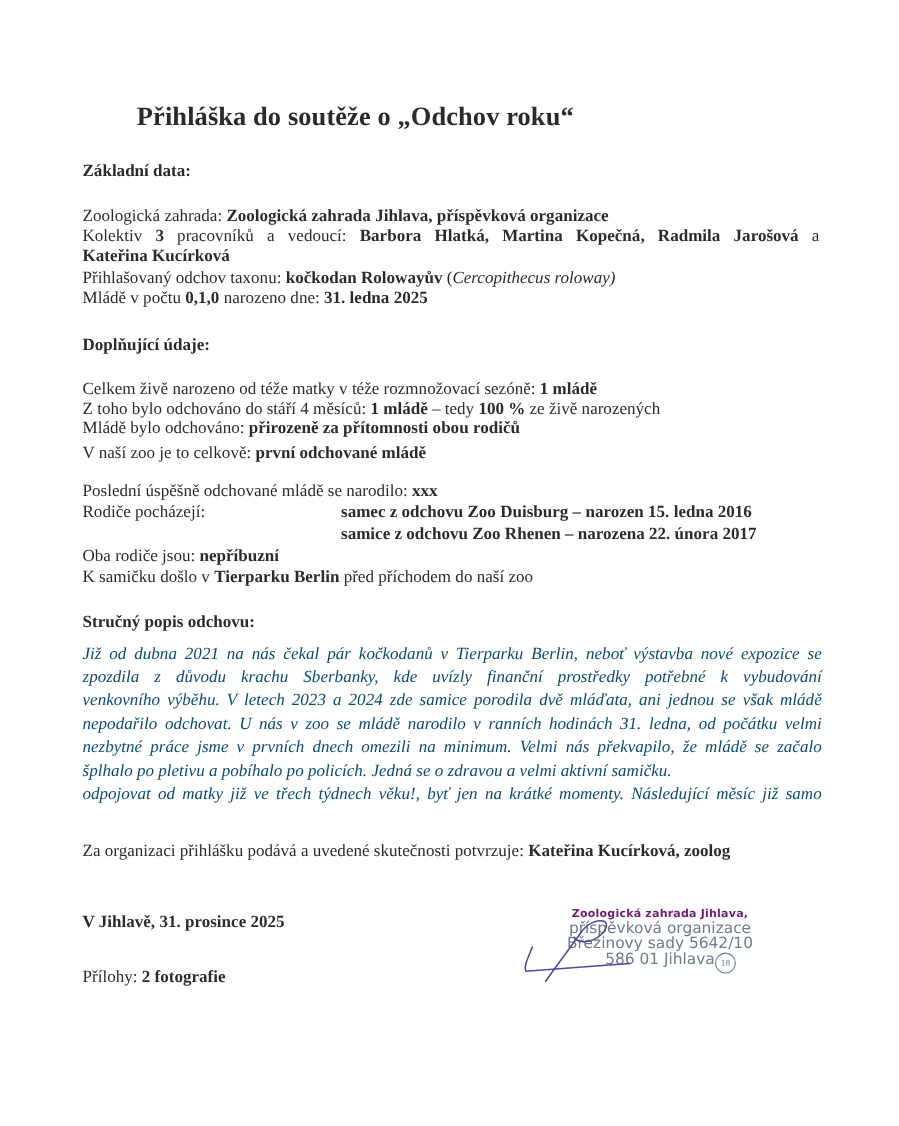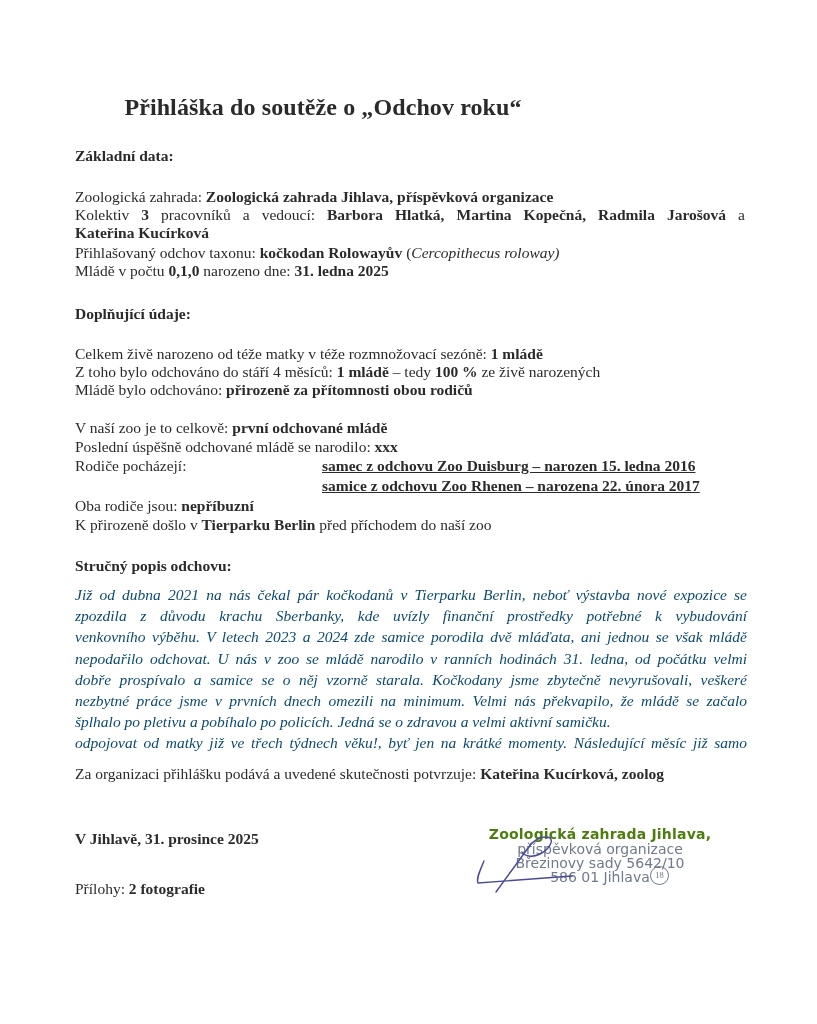--- a/index.html
+++ b/index.html
@@ -5,28 +5,28 @@
   html, body { margin: 0; padding: 0; background: #ffffff; }
   body { width: 817px; height: 1024px; position: relative; overflow: hidden;
          font-family: "Liberation Serif", "DejaVu Serif", serif; color: #2b2b2b; }
   .page { position: absolute; left: 0; top: 0; width: 817px; height: 1024px; }
   .title { position: absolute; left: 0; width: 646px; top: 94px; text-align: center;
            font-weight: bold; font-size: 24px; letter-spacing: 0.1px; color: #2a2a2a; }
   .h { position: absolute; left: 75px; font-weight: bold; font-size: 15.5px; color: #2a2a2a; }
   .line { position: absolute; left: 75px; font-size: 15.5px; white-space: nowrap; line-height: 18px; }
   .line b { font-weight: bold; }
   .justify { width: 670px; display: flex; justify-content: space-between; white-space: nowrap; }
-  .indent { left: 322px; text-decoration: underline; }
+  .indent { left: 310px; }
   .para { position: absolute; left: 75px; width: 672px; top: 584px; font-style: italic;
           font-size: 15.5px; line-height: 21.2px; text-align: justify; color: #0c4a6e; }
   .para span.l { display: block; text-align: justify; text-align-last: justify; }
   .para span.last { text-align-last: left; }
   .stamp { position: absolute; left: 470px; top: 826px; width: 260px; font-family: "DejaVu Sans", "Liberation Sans", sans-serif;
            color: #7f8a9a; text-align: center; }
-  .stamp .s1 { font-weight: bold; font-size: 14px; letter-spacing: 0.2px; color: #4d7c0f; }
+  .stamp .s1 { font-weight: bold; font-size: 10px; letter-spacing: 0.2px; color: #701a75; }
   .stamp .s2 { font-size: 14px; line-height: 14px; color: #6f7a8a; }
   .stamp .s-ic { font-size: 11.5px; color: #6f7a8a; margin-top: 1px; }
   .badge { position: absolute; left: 650px; top: 866px; width: 17px; height: 17px; border: 1.3px solid #6f7a8a;
            border-radius: 50%; font-family: Liberation Serif, serif; font-size: 8.5px; color: #6f7a8a;
            text-align: center; line-height: 17px; }
   .signature { position: absolute; left: 462px; top: 826px; width: 120px; height: 70px; }
 </style>
 </head>
 <body>
 
@@ -83,21 +83,21 @@
     <span>Z toho bylo odchováno do stáří 4 měsíců:</span>
     <b>1 mládě</b>
     <span>– tedy</span>
     <b>100 %</b>
     <span>ze živě narozených</span>
   </div>
   <div class="line" style="top:381px">
     <span>Mládě bylo odchováno:</span>
     <b>přirozeně za přítomnosti obou rodičů</b>
   </div>
-  <div class="line" style="top:419px">
+  <div class="line" style="top:403px">
     <span>V naší zoo je to celkově:</span>
     <b>první odchované mládě</b>
   </div>
   <div class="line" style="top:438px">
     <span>Poslední úspěšně odchované mládě se narodilo:</span>
     <b>xxx</b>
   </div>
 
   <div class="line" style="top:457px">Rodiče pocházejí:</div>
   <div class="line indent" style="top:457px">
@@ -106,33 +106,32 @@
   <div class="line indent" style="top:477px">
     <b>samice z odchovu Zoo Rhenen – narozena 22. února 2017</b>
   </div>
 
   <div class="line" style="top:497px">
     <span>Oba rodiče jsou:</span>
     <b>nepříbuzní</b>
   </div>
 
   <div class="line" style="top:516px">
-    <span>K přirozeně došlo v</span>
+    <span>K samičku došlo v</span>
     <b>Tierparku Berlin</b>
     <span>před příchodem do naší zoo</span>
   </div>
 
   <div class="h" style="top:557px">Stručný popis odchovu:</div>
 
   <div class="para">
     <span class="l">Již od dubna 2021 na nás čekal pár kočkodanů v Tierparku Berlin, neboť výstavba nové expozice se</span>
     <span class="l">zpozdila z důvodu krachu Sberbanky, kde uvízly finanční prostředky potřebné k vybudování</span>
     <span class="l">venkovního výběhu. V letech 2023 a 2024 zde samice porodila dvě mláďata, ani jednou se však mládě</span>
     <span class="l">nepodařilo odchovat. U nás v zoo se mládě narodilo v ranních hodinách 31. ledna, od počátku velmi</span>
-    <span class="l">dobře prospívalo a samice se o něj vzorně starala. Kočkodany jsme zbytečně nevyrušovali, veškeré</span>
     <span class="l">nezbytné práce jsme v prvních dnech omezili na minimum. Velmi nás překvapilo, že mládě se začalo</span>
     <span class="l last">šplhalo po pletivu a pobíhalo po policích. Jedná se o zdravou a velmi aktivní samičku.</span>
     <span class="l">odpojovat od matky již ve třech týdnech věku!, byť jen na krátké momenty. Následující měsíc již samo</span>
   </div>
 
   <div class="line" style="top:765px">
     <span>Za organizaci přihlášku podává a uvedené skutečnosti potvrzuje:</span>
     <b>Kateřina Kucírková, zoolog</b>
   </div>
 

